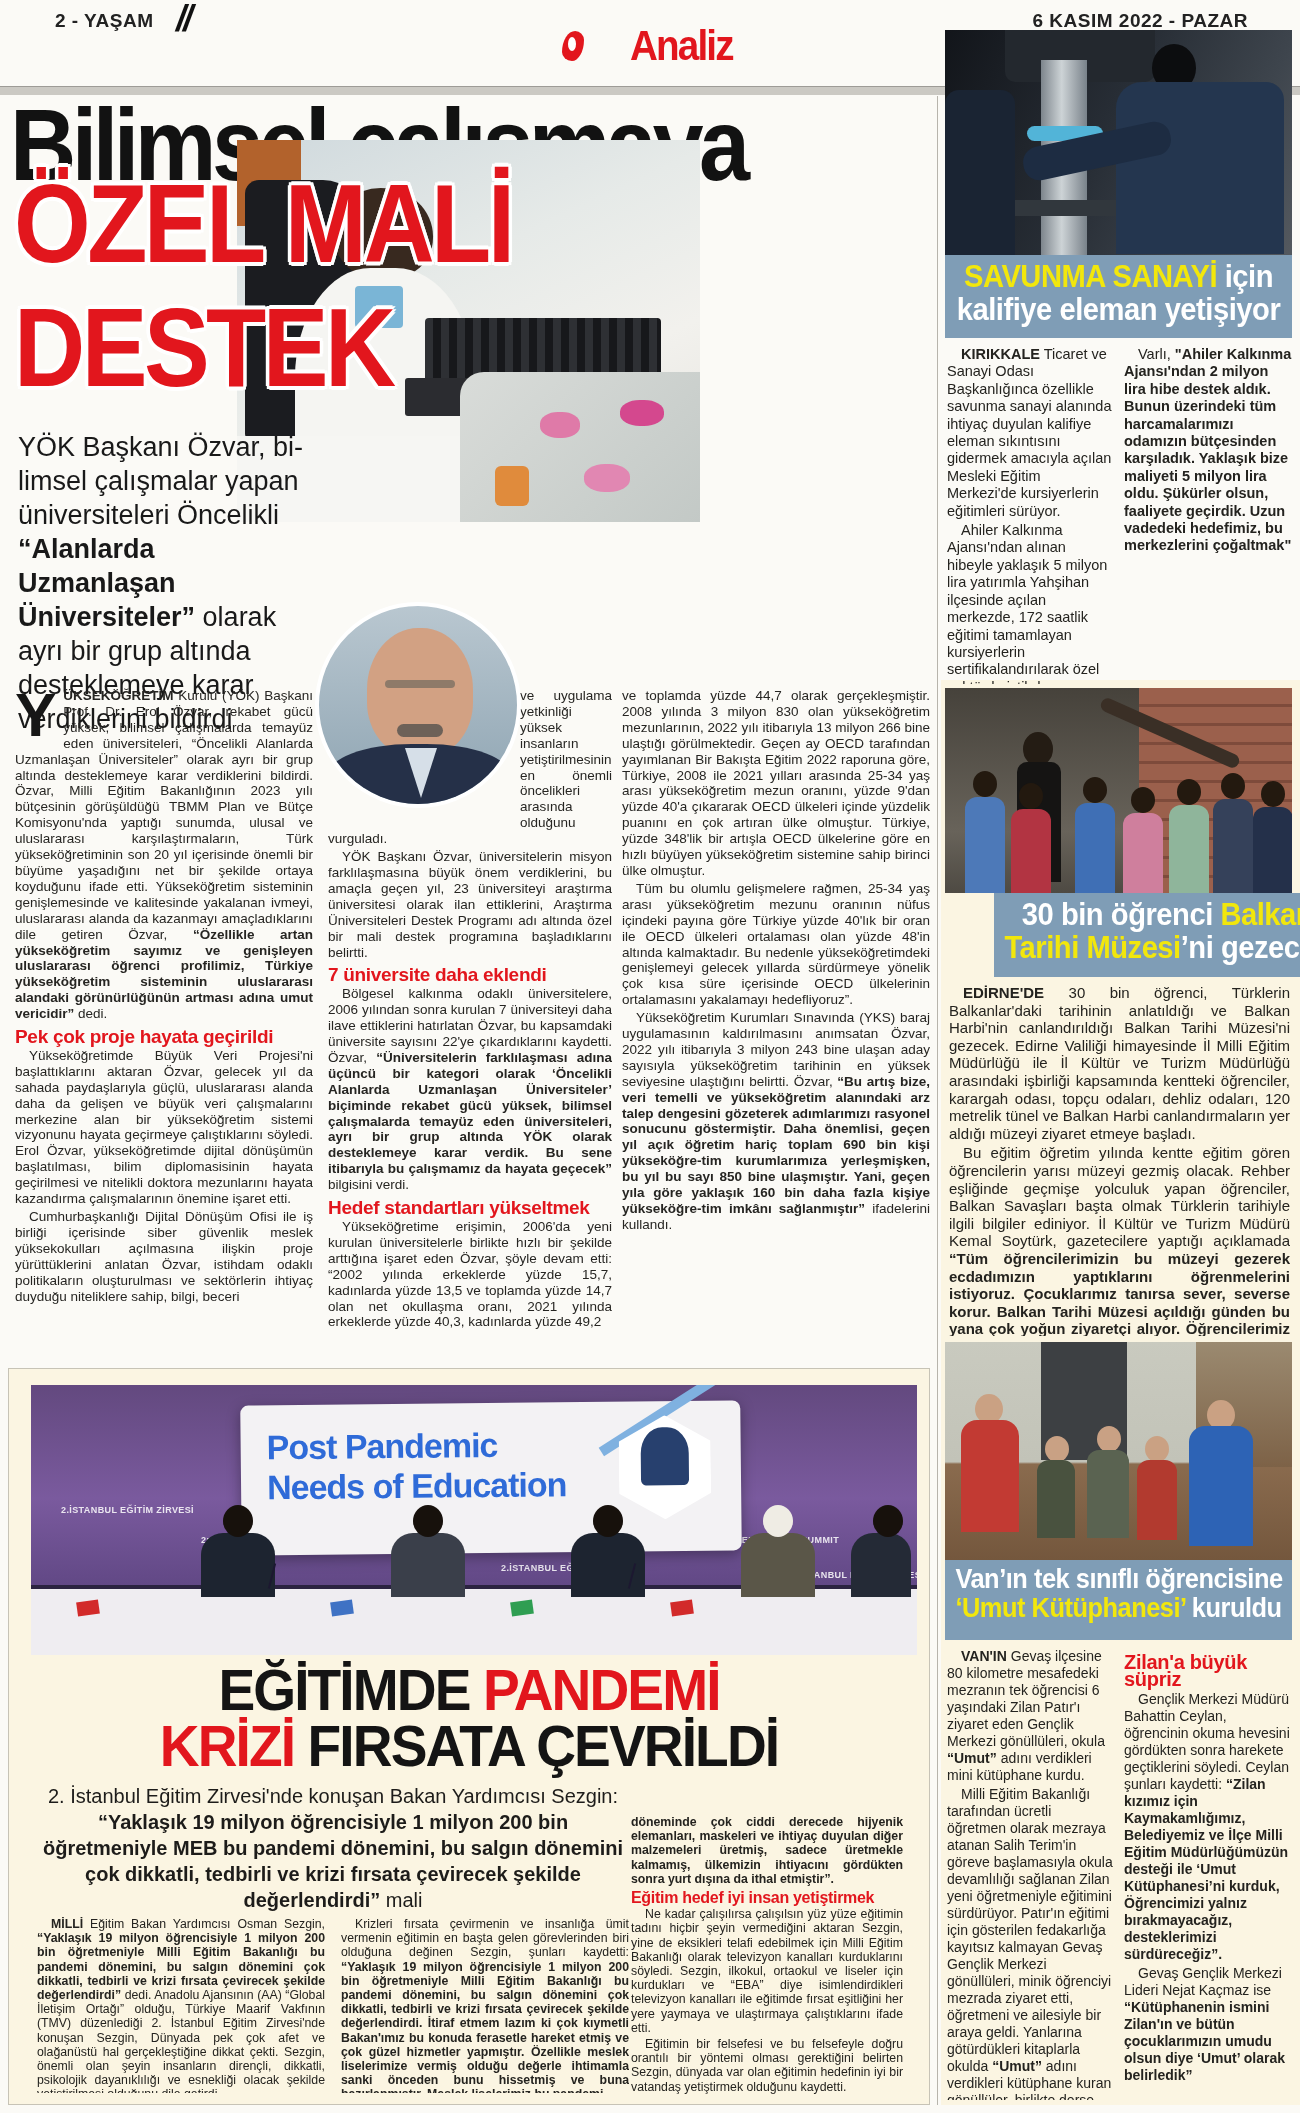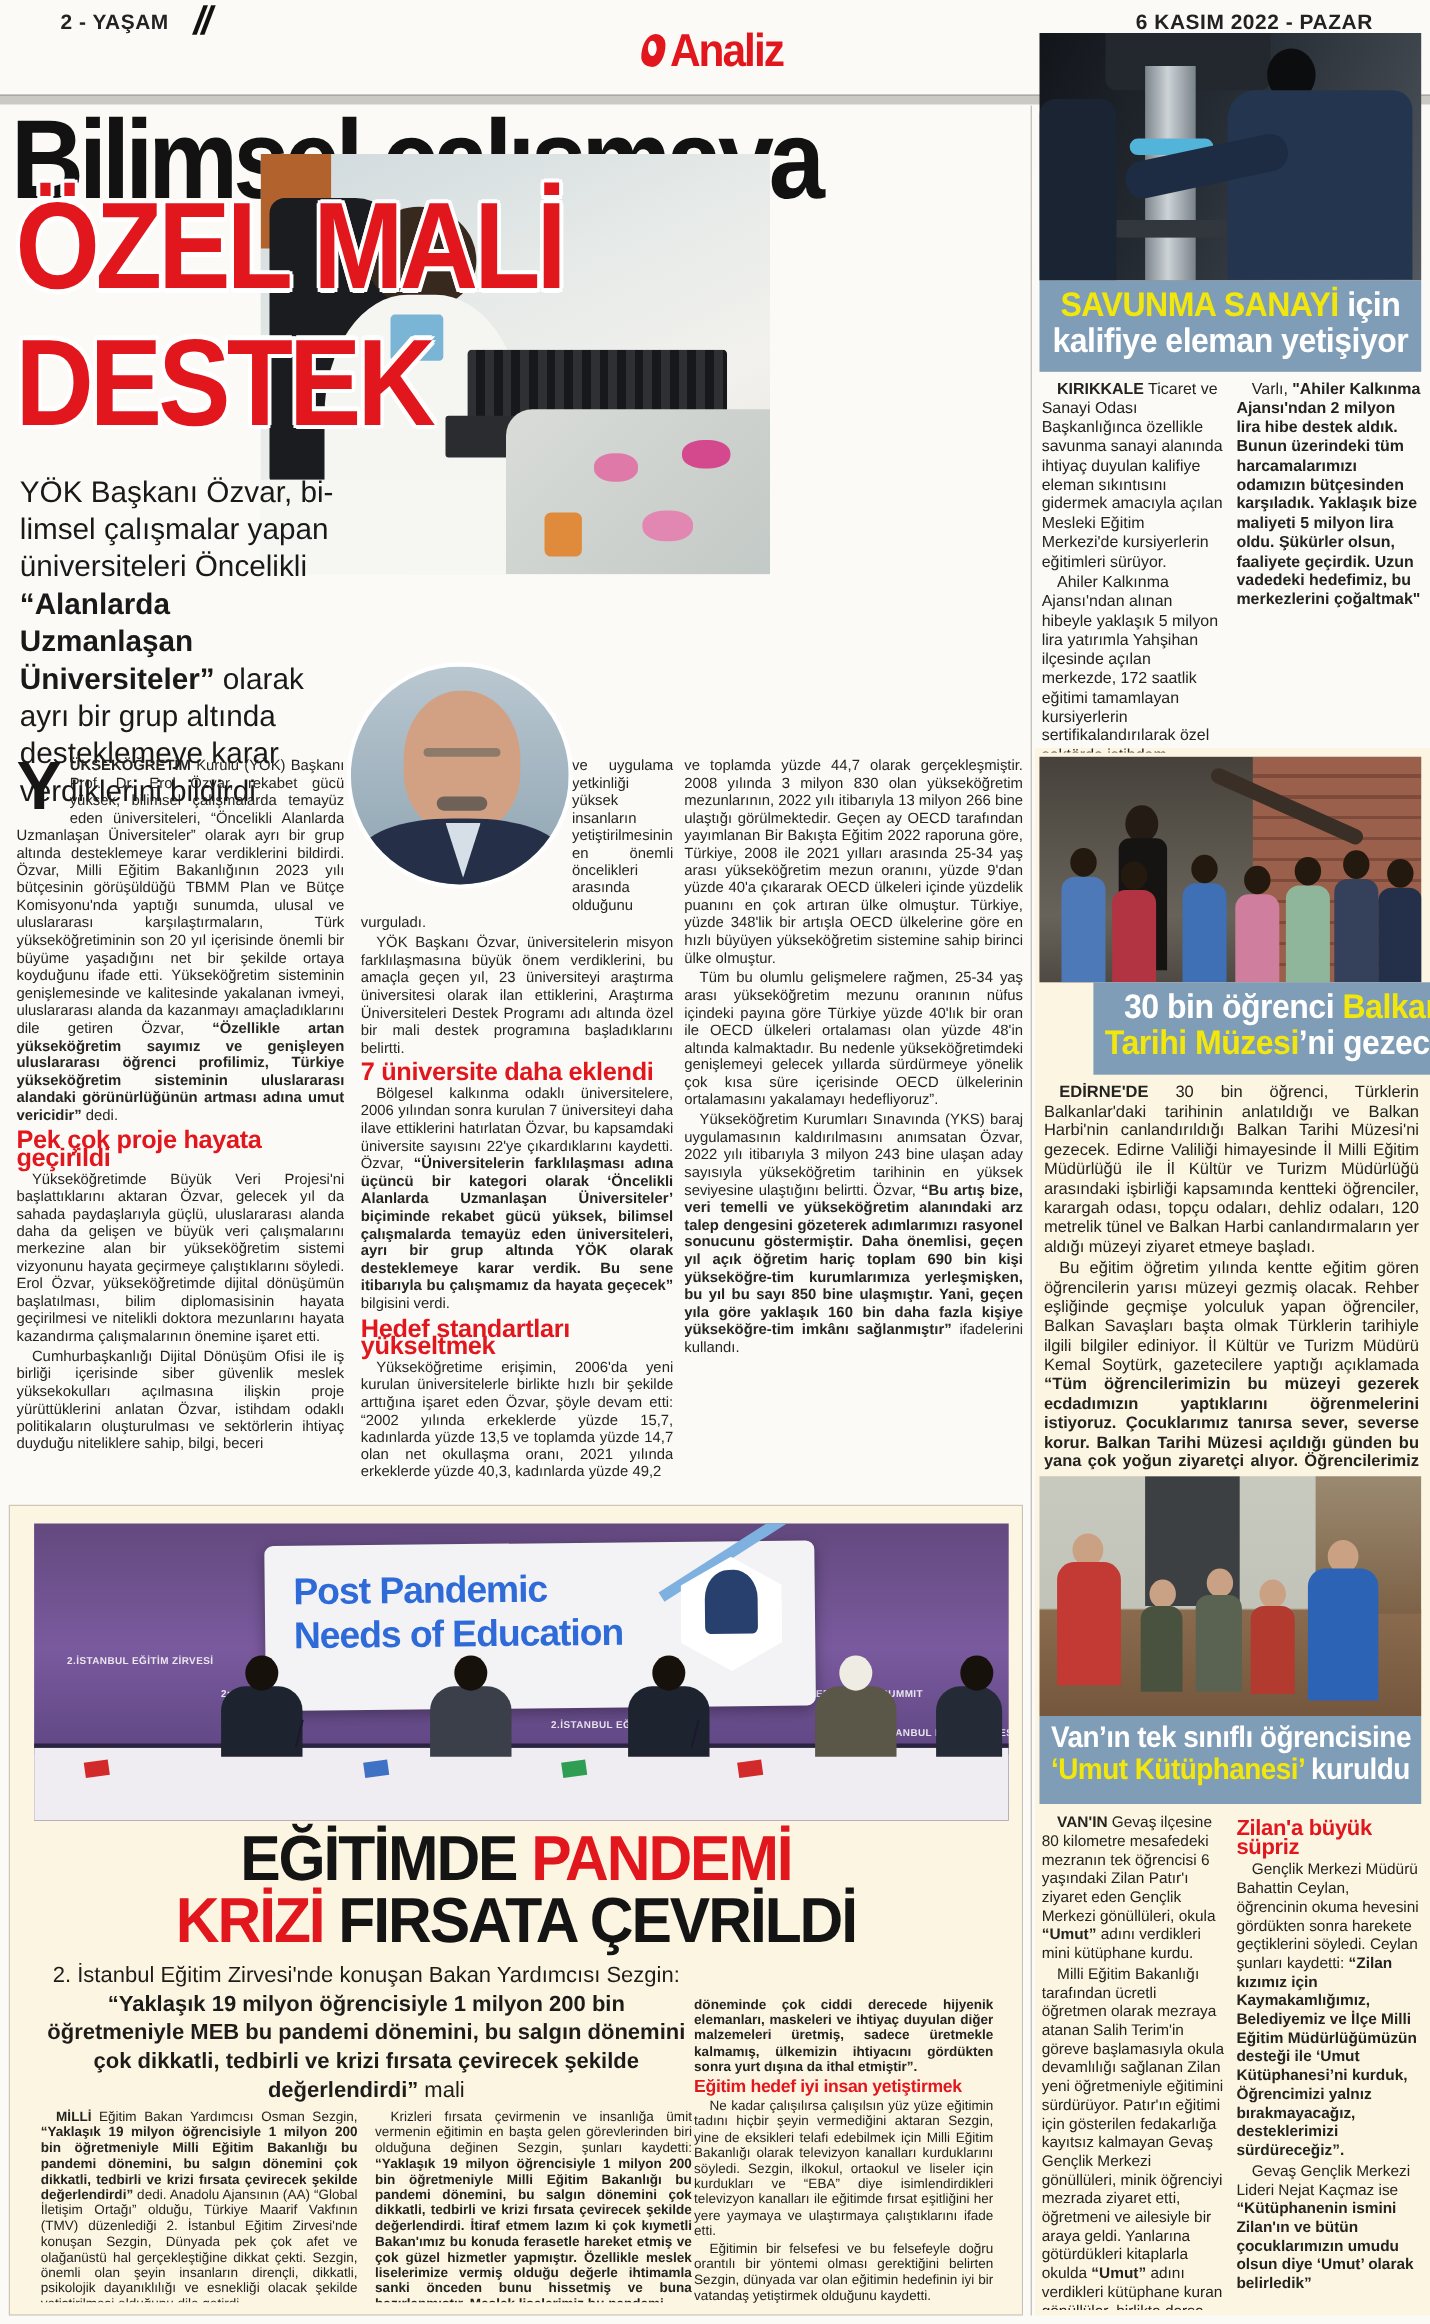--- a/index.html
+++ b/index.html
@@ -7,39 +7,39 @@
     --ink:#1e1d1b; --body:#262522;
   }
   *{margin:0;padding:0;box-sizing:border-box;}
   html,body{background:#e9e7e2;}
   body{font-family:"Liberation Sans","DejaVu Sans",sans-serif;}
   .page{position:relative;width:1300px;height:2113px;background:#fbfaf6;margin:0 auto;overflow:hidden;}
   .abs{position:absolute;}
   
   .hdr-label{top:10px;font-size:19px;font-weight:700;color:#222;letter-spacing:.5px;}
   .slashes{left:176px;top:-2px;font-size:36px;font-weight:900;font-style:italic;color:#111;letter-spacing:-3px;}
-  .masthead{left:562px;top:20px;width:180px;height:52px;display:flex;align-items:center;justify-content:center;}
+  .masthead{left:562px;top:20px;width:180px;height:52px;display:flex;align-items:center;justify-content:space-between;}
   .m-icon{width:22px;height:30px;background:var(--red);border-radius:60% 40% 55% 45%/70% 30% 70% 30%;margin-right:4px;position:relative;}
   .m-icon:after{content:"";position:absolute;left:6px;top:6px;width:8px;height:14px;background:#fff;border-radius:50%;}
   .m-word{font-size:42px;font-weight:900;color:var(--red);letter-spacing:-2px;transform:scaleX(.92);transform-origin:left;}
   .hdr-divider{left:0;top:86px;width:1300px;height:9px;background:#cbc9c3;border-top:1px solid #9d9b96;}
   
   .kicker{left:10px;top:94px;width:930px;font-size:102px;font-weight:900;color:#121212;letter-spacing:-5px;line-height:1;transform:scaleX(.9);transform-origin:left;white-space:nowrap;}
   .red-head{font-size:112px;font-weight:900;color:var(--red);letter-spacing:-4px;line-height:1;transform:scaleX(.88);transform-origin:left;white-space:nowrap;z-index:6;
     text-shadow:-4px 0 0 #fff,4px 0 0 #fff,0 -4px 0 #fff,0 4px 0 #fff,-3px -3px 0 #fff,3px 3px 0 #fff,-3px 3px 0 #fff,3px -3px 0 #fff;}
   .rh1{left:14px;top:168px;} .rh2{left:14px;top:292px;}
   .lede{left:18px;top:430px;width:296px;font-size:27px;line-height:34px;color:#191919;}
   .lede .b{font-weight:700;}
   
   .col{color:var(--body);text-align:justify;overflow:hidden;}
   .main-col{font-size:13.5px;line-height:15.9px;}
   .p{margin:0 0 2px 0;}
   .ind{text-indent:14px;}
   .b{font-weight:700;text-align:right;} .r{color:var(--red);} .y{color:var(--yellow);}
-  .subhead{color:var(--red);font-weight:700;font-size:23px;margin:7px 0 3px 0;text-indent:0;text-align:left;letter-spacing:-.3px;}
+  .subhead{color:var(--red);font-weight:700;font-size:19px;margin:7px 0 3px 0;text-indent:0;text-align:left;letter-spacing:-.3px;}
   .dropcap{float:left;font-size:62px;line-height:50px;font-weight:700;color:#161616;margin:2px 7px 0 0;}
   .circ-spacer{float:left;width:192px;height:142px;}
   .colrule{width:1px;background:#b7b4ac;}
   
   .photo{position:absolute;overflow:hidden;background:#d8d8d4;}
   .sh{position:absolute;}
   
   .lab{background:linear-gradient(155deg,#cfd9dd 0%,#e6eae8 38%,#f2f1ed 66%,#e4e2dd 100%);}
   .lp-or{left:0;top:0;width:64px;height:86px;background:#b2622c;border-radius:0 0 18px 0;}
   .lp-mic{left:8px;top:40px;width:118px;height:262px;background:#1b1c20;border-radius:14px 40px 8px 8px;}

